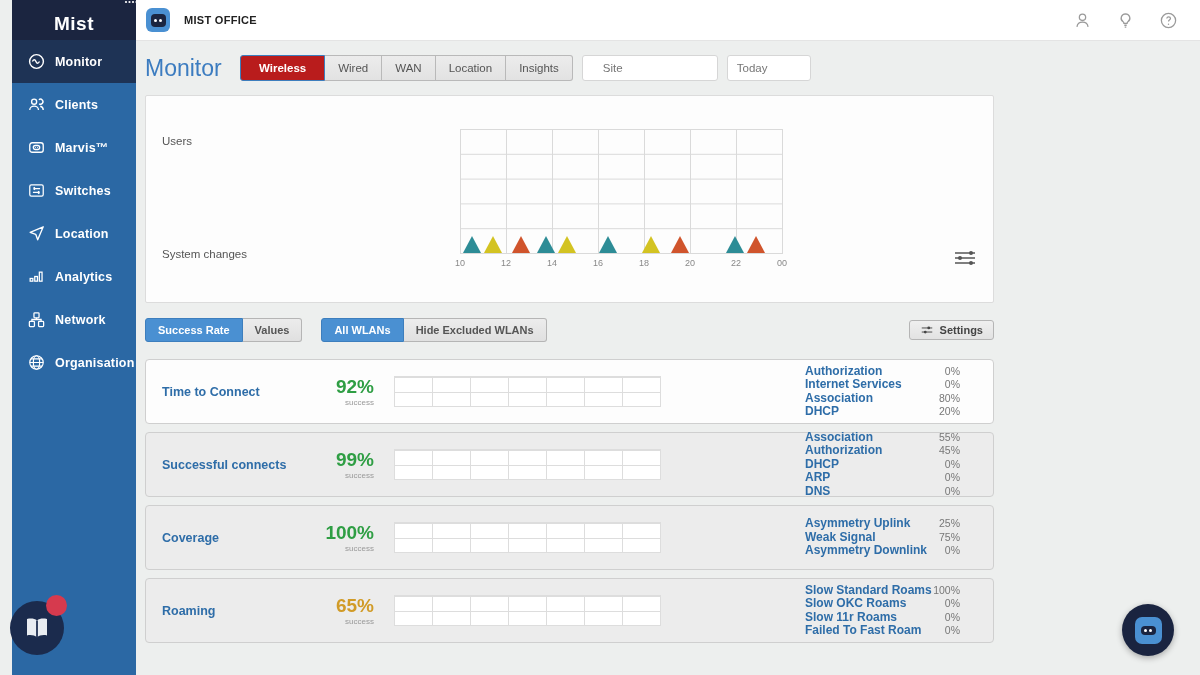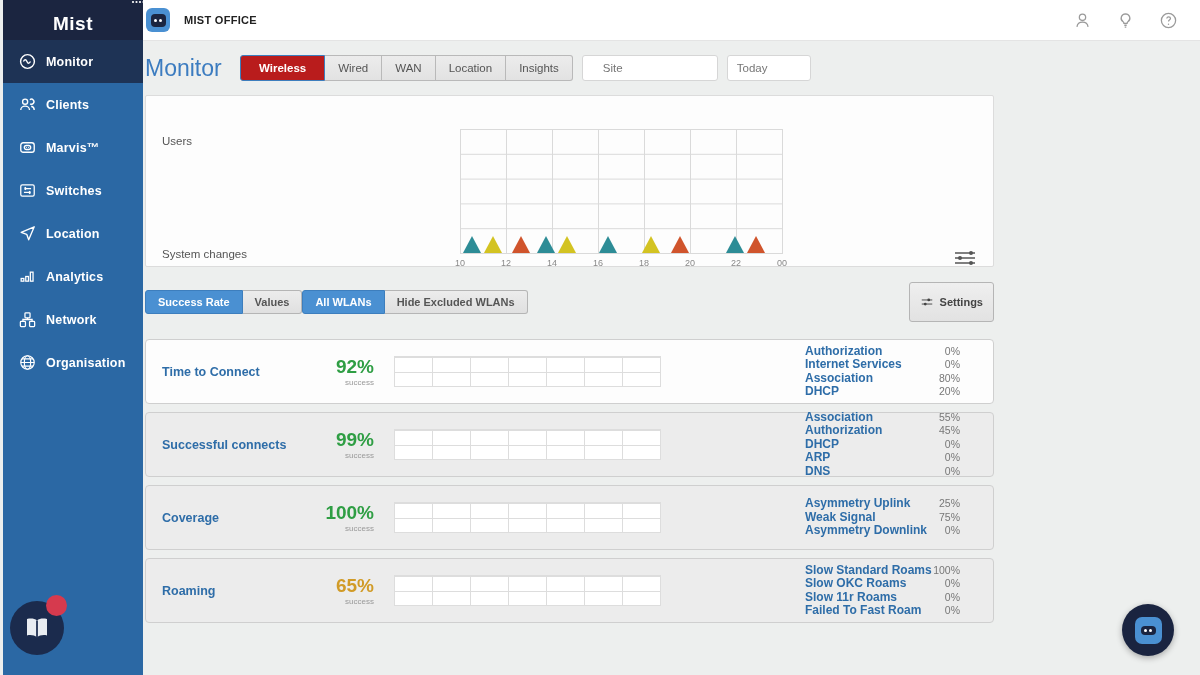--- a/index.html
+++ b/index.html
@@ -1,20 +1,20 @@
 <!DOCTYPE html>
 <html><head>
 <meta charset="utf-8">
 <style>
   * { box-sizing: border-box; margin: 0; padding: 0; }
   html,body { width:1200px; height:675px; overflow:hidden; }
   body { font-family:"Liberation Sans", sans-serif; background:#edefee; position:relative; }
 
   
-  .sidebar { position:absolute; left:3px; top:0; bottom:0; width:140px; background:#2b68a4; z-index:5; }
+  .sidebar { position:absolute; left:12px; top:0; bottom:0; width:124px; background:#2b68a4; z-index:5; }
   .logo-block { height:40px; background:#1b2540; color:#fff; display:flex; align-items:flex-end; justify-content:center; padding-bottom:5px; position:relative; }
   .logo-text { font-size:19px; font-weight:bold; letter-spacing:.5px; position:relative; }
   .logo-dots { position:absolute; top:-9px; right:-4px; }
   .nav-item { height:43px; display:flex; align-items:center; padding-left:14px; color:#fff; cursor:pointer; }
   .nav-item.active { background:#1e3355; }
   .nav-icon { width:20px; height:20px; margin-right:9px; display:flex; align-items:center; justify-content:center; color:#fff; flex:0 0 20px; }
   .nav-icon svg { width:19px; height:19px; }
   .nav-label { font-size:12.5px; font-weight:bold; letter-spacing:.2px; white-space:nowrap; }
 
   
@@ -37,43 +37,43 @@
   .tab-group { display:flex; }
   .tab { height:26px; padding:0 13px; font-size:11.5px; color:#555; background:linear-gradient(#ececec,#e2e2e2); border:1px solid #b9b9b9; border-left-width:0; display:flex; align-items:center; cursor:pointer; font-family:inherit; }
   .tab:first-child { border-left-width:1px; border-radius:3px 0 0 3px; padding:0 18px; }
   .tab:last-child { border-radius:0 3px 3px 0; }
   .tab.active { background:#b91c1c; color:#fff; border-color:#3d7ebd;font-weight:bold; }
   .mini-input { height:26px; border:1px solid #d6d6d6; border-radius:3px; background:#fff; font-size:11.5px; color:#777; padding:0 9px; font-family:inherit; }
   .site-input { width:136px; margin-left:9px;padding-left:20px; }
   .time-input { width:84px; margin-left:9px; }
 
   
-  .chart-panel { margin-top:13px; width:849px; height:172px; background:#fdfdfd; border:1px solid #dcdcdc; border-radius:2px; position:relative; }
+  .chart-panel { margin-top:13px; width:849px; height:208px; background:#fdfdfd; border:1px solid #dcdcdc; border-radius:2px; position:relative; }
   .row-label { position:absolute; font-size:11.5px; color:#555; }
   .users-label { left:16px; top:39px; }
   .sys-label { left:16px; top:152px; }
   .big-grid { position:absolute; left:314px; top:33px; width:323px; height:125px;
     background-image:linear-gradient(to right,#dadada 1px,transparent 1px),linear-gradient(to bottom,#dadada 1px,transparent 1px);
     background-size:46px 24.8px; border-right:1px solid #dadada; border-bottom:1px solid #dadada; }
   .events-layer { position:absolute; left:314px; top:33px; width:323px; height:124px; }
   .tri { position:absolute; bottom:0; width:0; height:0; border-left:9px solid transparent; border-right:9px solid transparent; border-bottom:17px solid #999; cursor:pointer; }
   .x-labels { position:absolute; left:314px; top:162px; width:323px; height:12px; }
   .x-labels span { position:absolute; transform:translateX(-50%); font-size:9px; color:#888; }
   .chart-filter { position:absolute; right:14px; top:150px; width:28px; height:24px; color:#555; cursor:pointer; }
   .chart-filter svg { width:28px; height:24px; }
 
   
   .toggles-row { margin-top:15px; width:849px; display:flex; align-items:center; }
   .toggle-group { display:flex; }
-  .toggle-group + .toggle-group { margin-left:0;justify-content:center; }
+  .toggle-group + .toggle-group { margin-left:19px;justify-content:center; }
   .toggle-btn { height:24px; padding:0 12px; font-size:11px; font-weight:bold; color:#555; background:linear-gradient(#ececec,#e0e0e0); border:1px solid #b5b5b5; border-left-width:0; display:flex; align-items:center; cursor:pointer; font-family:inherit; }
   .toggle-btn:first-child { border-left-width:1px; border-radius:3px 0 0 3px; }
   .toggle-btn:last-child { border-radius:0 3px 3px 0; }
   .toggle-btn.active { background:#4a90d2; color:#fff; border-color:#3d7ebd; }
-  .settings-btn { margin-left:auto; height:40px; padding:0 10px; display:flex; align-items:center; gap:6px; font-size:11px; font-weight:bold; color:#444; background:linear-gradient(#efefef,#e2e2e2); border:1px solid #b5b5b5; border-radius:3px; cursor:pointer; font-family:inherit; }
+  .settings-btn { margin-left:auto; height:20px; padding:0 10px; display:flex; align-items:center; gap:6px; font-size:11px; font-weight:bold; color:#444; background:linear-gradient(#efefef,#e2e2e2); border:1px solid #b5b5b5; border-radius:3px; cursor:pointer; font-family:inherit; }
   .settings-btn svg { width:14px; height:12px; }
 
   
   .card { width:849px; height:65px; margin-top:8px; border:1px solid #cfcfcf; border-radius:4px; background:#ececec; display:flex; align-items:center; padding-left:16px; position:relative; }
   .card:first-of-type { margin-top:17px; background:#fdfdfd; height:65px; }
   .card-title { width:140px; font-size:12.5px; font-weight:bold; color:#2e6da8; cursor:pointer; }
   .pct-block { width:72px; text-align:right; }
   .pct-value { font-size:19px; font-weight:bold; line-height:19px; }
   .pct-unit { font-size:8px; color:#999; margin-top:2px; }
   .mini-grid { margin-left:20px; width:267px; height:31px; background:#fff;

